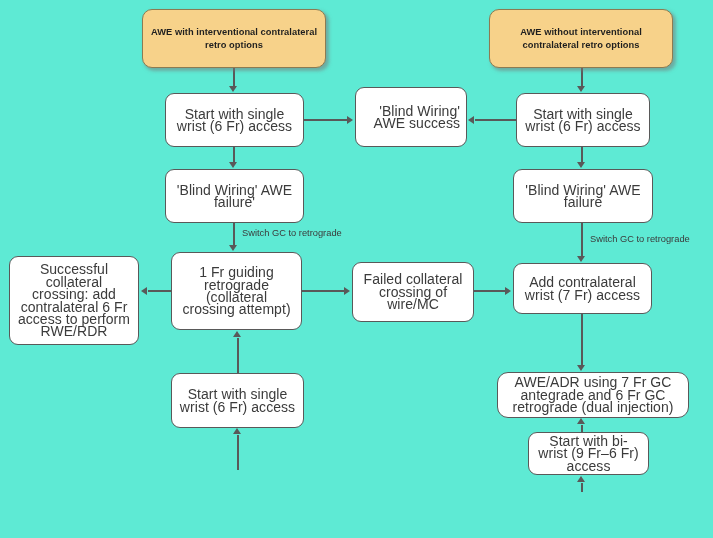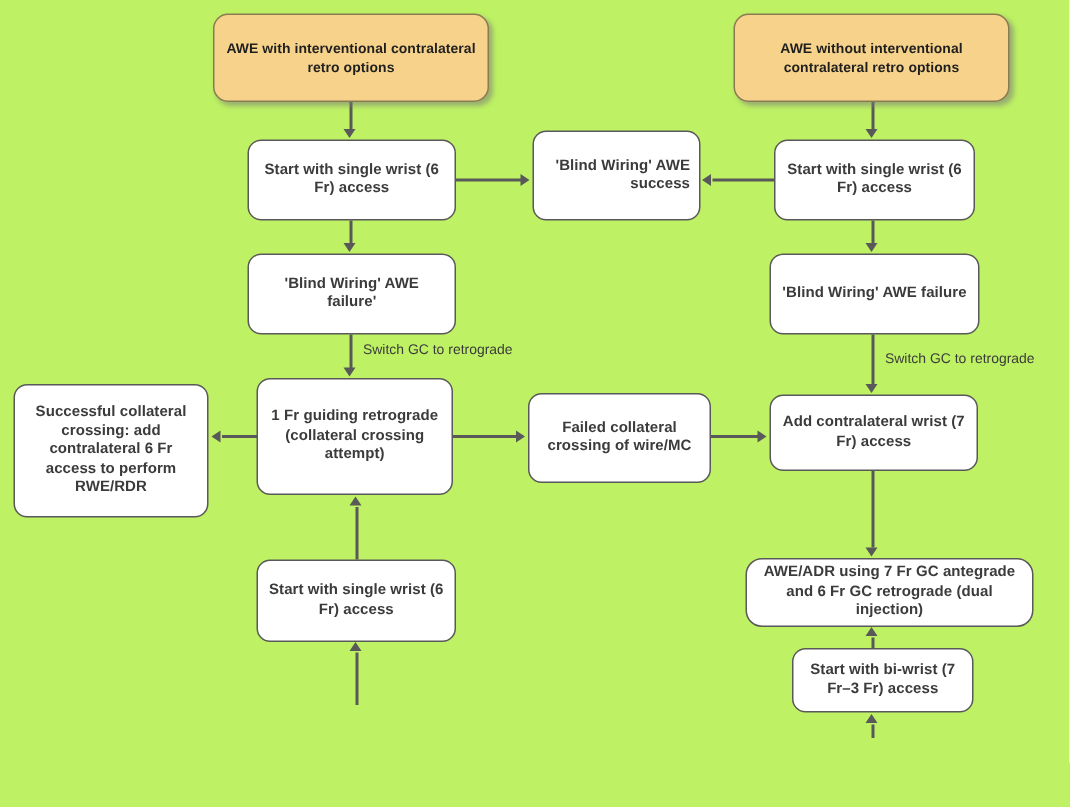--- a/index.html
+++ b/index.html
@@ -8,41 +8,40 @@
     padding: 0;
     background: #ffffff;
   }
   body {
     font-family: "Liberation Sans", "DejaVu Sans", sans-serif;
   }
   #canvas {
     position: relative;
     width: 713px;
     height: 538px;
-    background: #bef264;
+    background: #5eead4;
     overflow: hidden;
   }
   
   .node {
     position: absolute;
     box-sizing: border-box;
     display: flex;
     align-items: center;
     justify-content: center;
     text-align: center;
     border: 1.6px solid #595959;
     border-radius: 9px;
     background: #ffffff;
     color: #3b3b3b;
-    font-size: 10px;
+    font-size: 14px;
     line-height: 12.4px;
     letter-spacing: 0.05px;
     padding: 2px 6px;
     z-index: 3;
-    font-weight: bold;
   }
   .node .txt { display: block; width: 100%; }
   .node.terminal {
     background: #f7d28a;
     border: 1.6px solid #8c7b52;
     border-radius: 10px;
     color: #1f1f1f;
     font-weight: bold;
     font-size: 9.3px;
     box-shadow: 2.5px 2.5px 3.5px rgba(120,120,120,0.55);
@@ -141,21 +140,21 @@
 
   <div class="node" style="left:497px; top:372px; width:192px; height:46px;border-radius:11px;">
     <span class="txt">AWE/ADR using 7 Fr GC antegrade and 6 Fr GC retrograde (dual injection)</span>
   </div>
 
   <div class="node" style="left:171px; top:373px; width:133px; height:55px;">
     <span class="txt">Start with single wrist  (6 Fr) access</span>
   </div>
 
   <div class="node" style="left:528px; top:432px; width:121px; height:43px;">
-    <span class="txt">Start with bi-wrist (7 Fr–3 Fr) access</span>
+    <span class="txt">Start with bi-wrist (9 Fr–6 Fr) access</span>
   </div>
 
 
 
   <div class="edge v" style="left:233px; top:68px; height:19px;"></div>
   <div class="arrow down" style="left:229px; top:86px;"></div>
 
   <div class="edge v" style="left:581px; top:68px; height:19px;"></div>
   <div class="arrow down" style="left:577px; top:86px;"></div>
 

